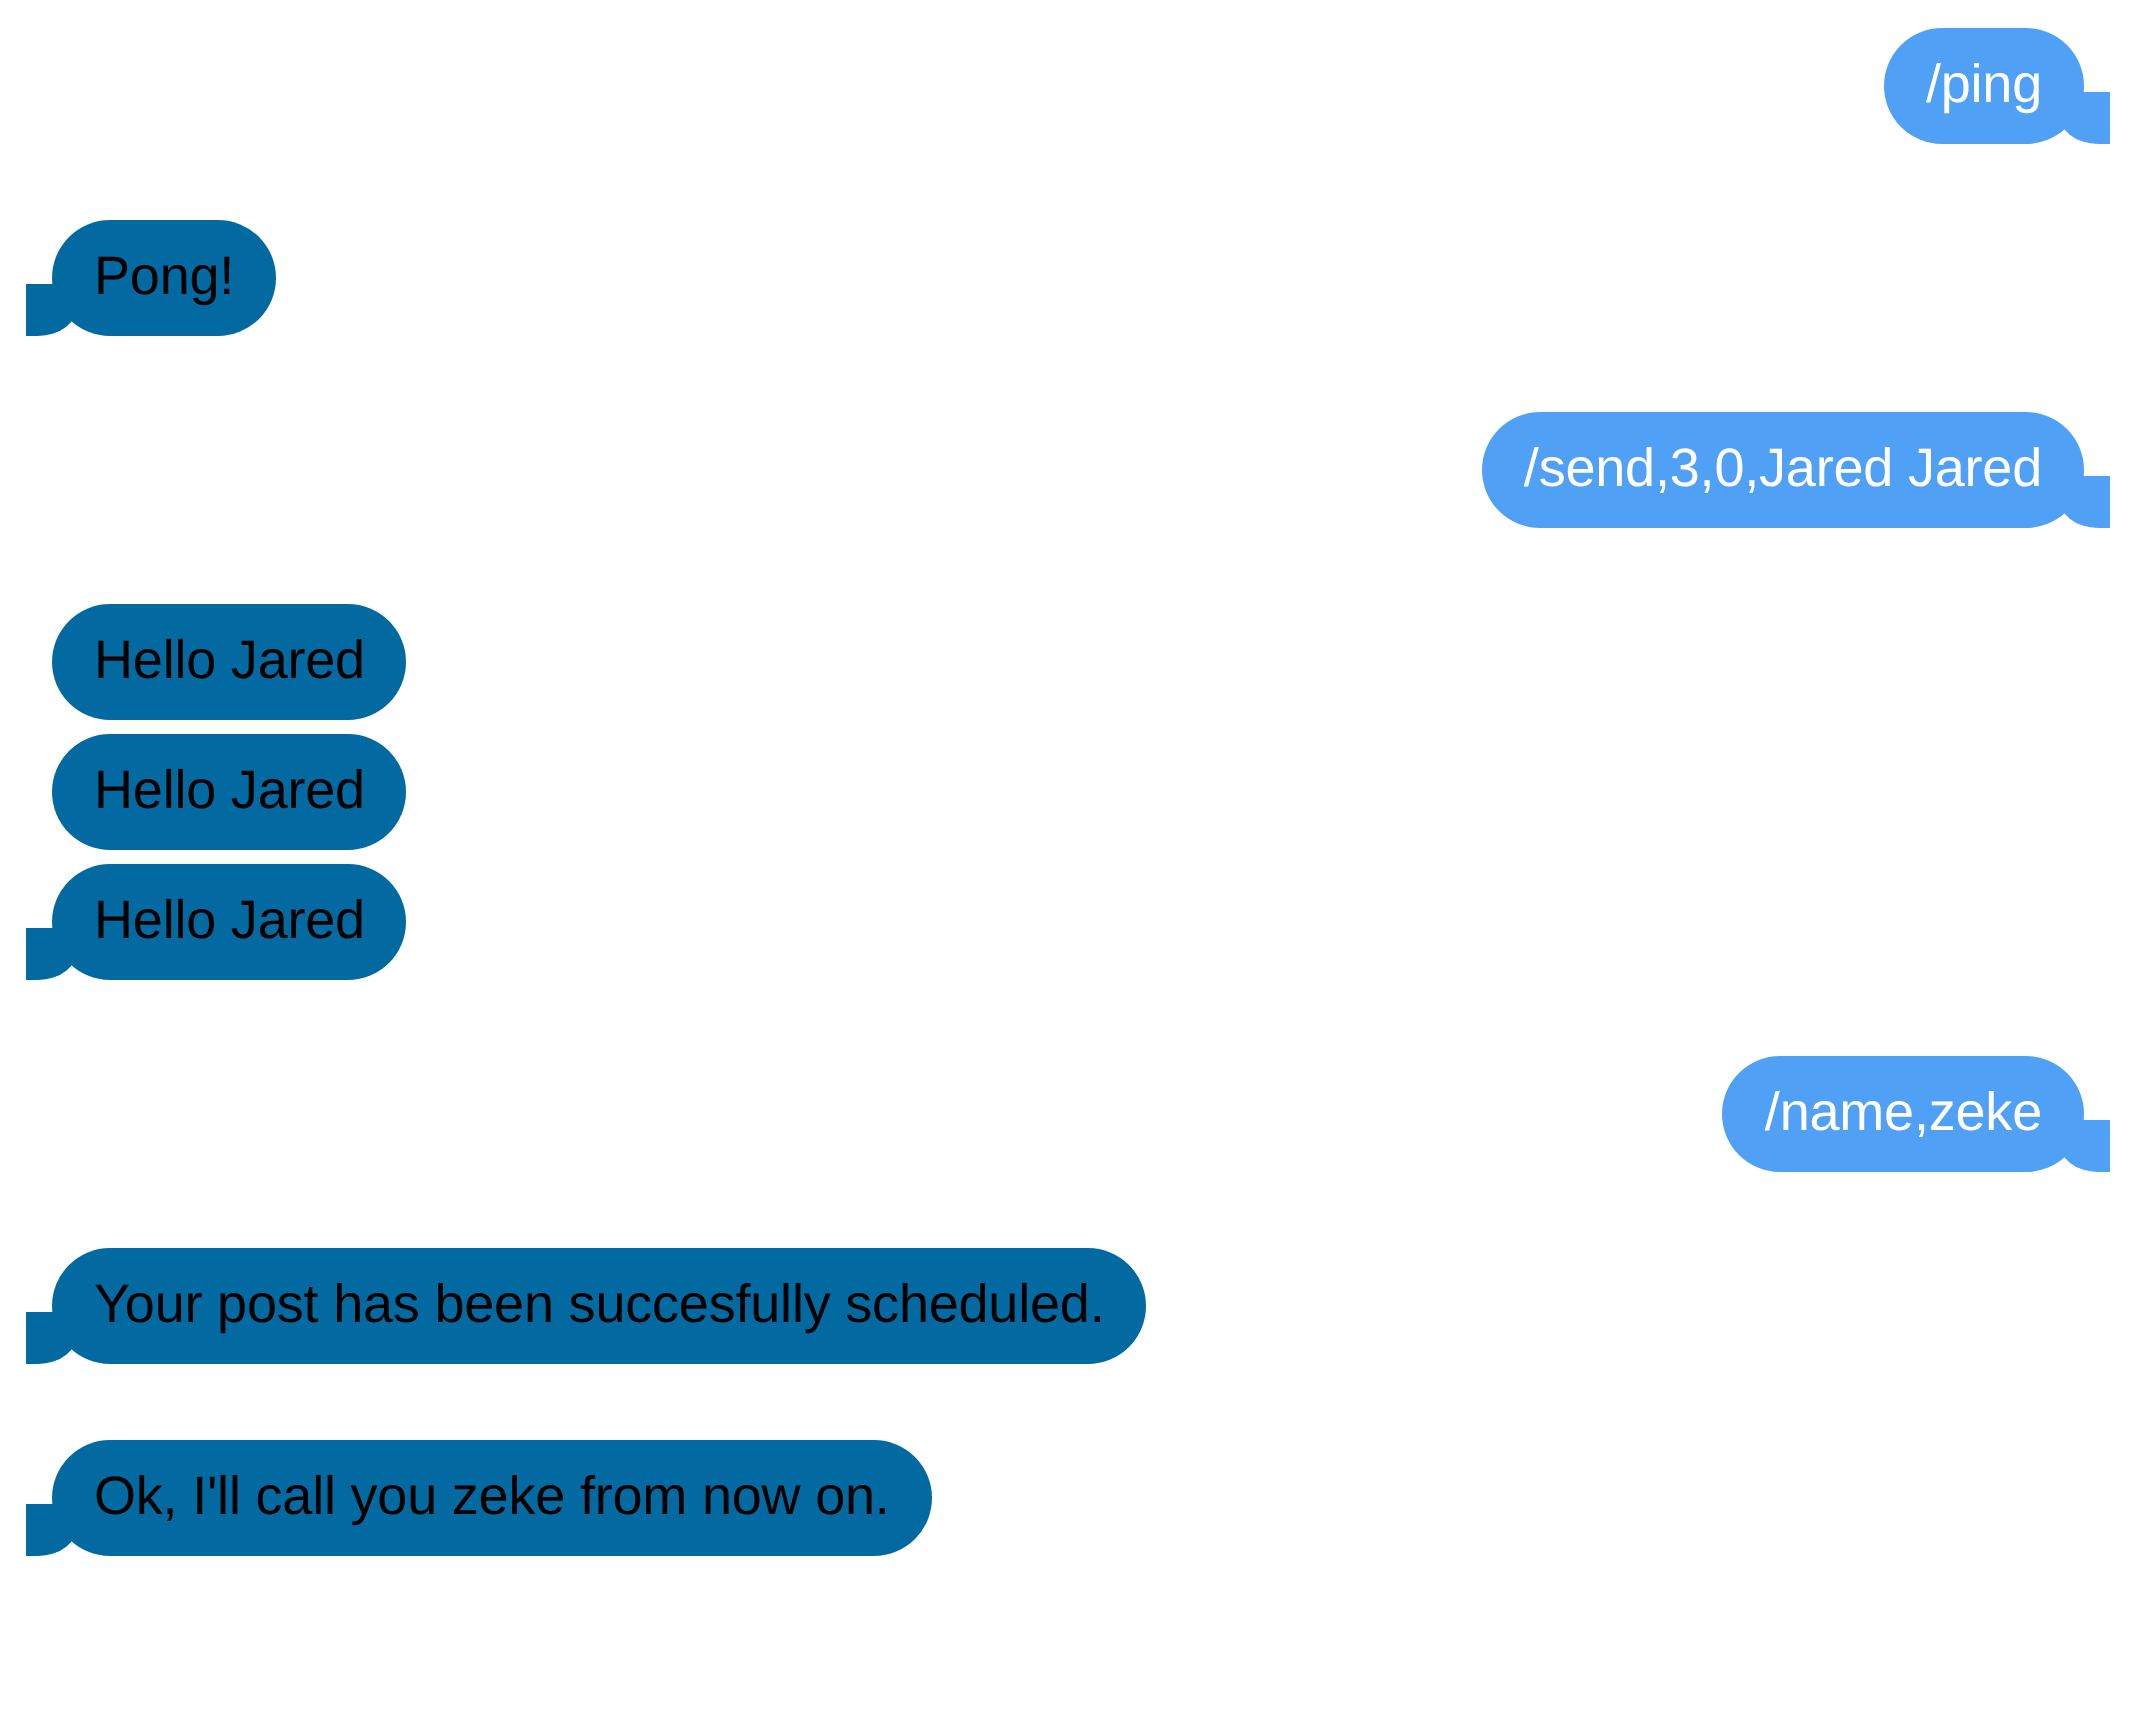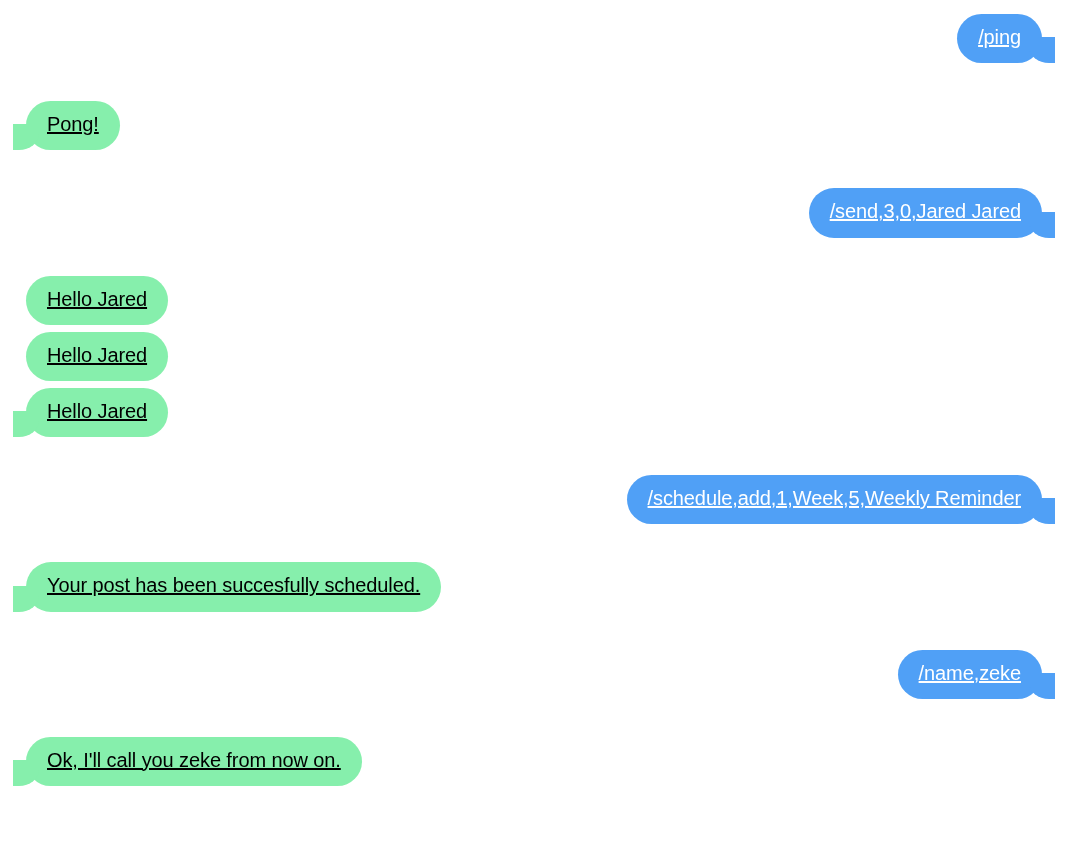--- a/index.html
+++ b/index.html
@@ -36,29 +36,28 @@
   
   .msg-row.gap-tight  { margin-top: 7px; }
   .msg-row.gap-group   { margin-top: 38px; }
   .msg-row.gap-first   { margin-top: 0; }
 
   .bubble {
     position: relative;
     max-width: 74%;
     border-radius: 30px;
     padding: 11px 21px 13px 21px;
-    font-size: 20px;
+    font-size: 27px;
     line-height: 1.26;
     letter-spacing: -0.1px;
     white-space: pre;
-    text-decoration: underline;
   }
 
   .bubble.incoming {
-    background: #86efac;
+    background: #0369a1;
     color: #000000;
     border-bottom-left-radius: 30px;
   }
   .bubble.outgoing {
     background: #50a0f6;
     color: #ffffff;
     border-bottom-right-radius: 30px;
   }
 
   
@@ -115,24 +114,21 @@
     <div class="msg-row incoming gap-group">
       <div class="bubble incoming">Hello Jared</div>
     </div>
     <div class="msg-row incoming gap-tight">
       <div class="bubble incoming">Hello Jared</div>
     </div>
     <div class="msg-row incoming gap-tight">
       <div class="bubble incoming tail">Hello Jared</div>
     </div>
     <div class="msg-row outgoing gap-group">
-      <div class="bubble outgoing tail">/schedule,add,1,Week,5,Weekly Reminder</div>
+      <div class="bubble outgoing tail">/name,zeke</div>
     </div>
     <div class="msg-row incoming gap-group">
       <div class="bubble incoming tail">Your post has been succesfully scheduled.</div>
-    </div>
-    <div class="msg-row outgoing gap-group">
-      <div class="bubble outgoing tail">/name,zeke</div>
     </div>
     <div class="msg-row incoming gap-group">
       <div class="bubble incoming tail">Ok, I'll call you zeke from now on.</div>
     </div>
   </div>
 
 </body></html>

